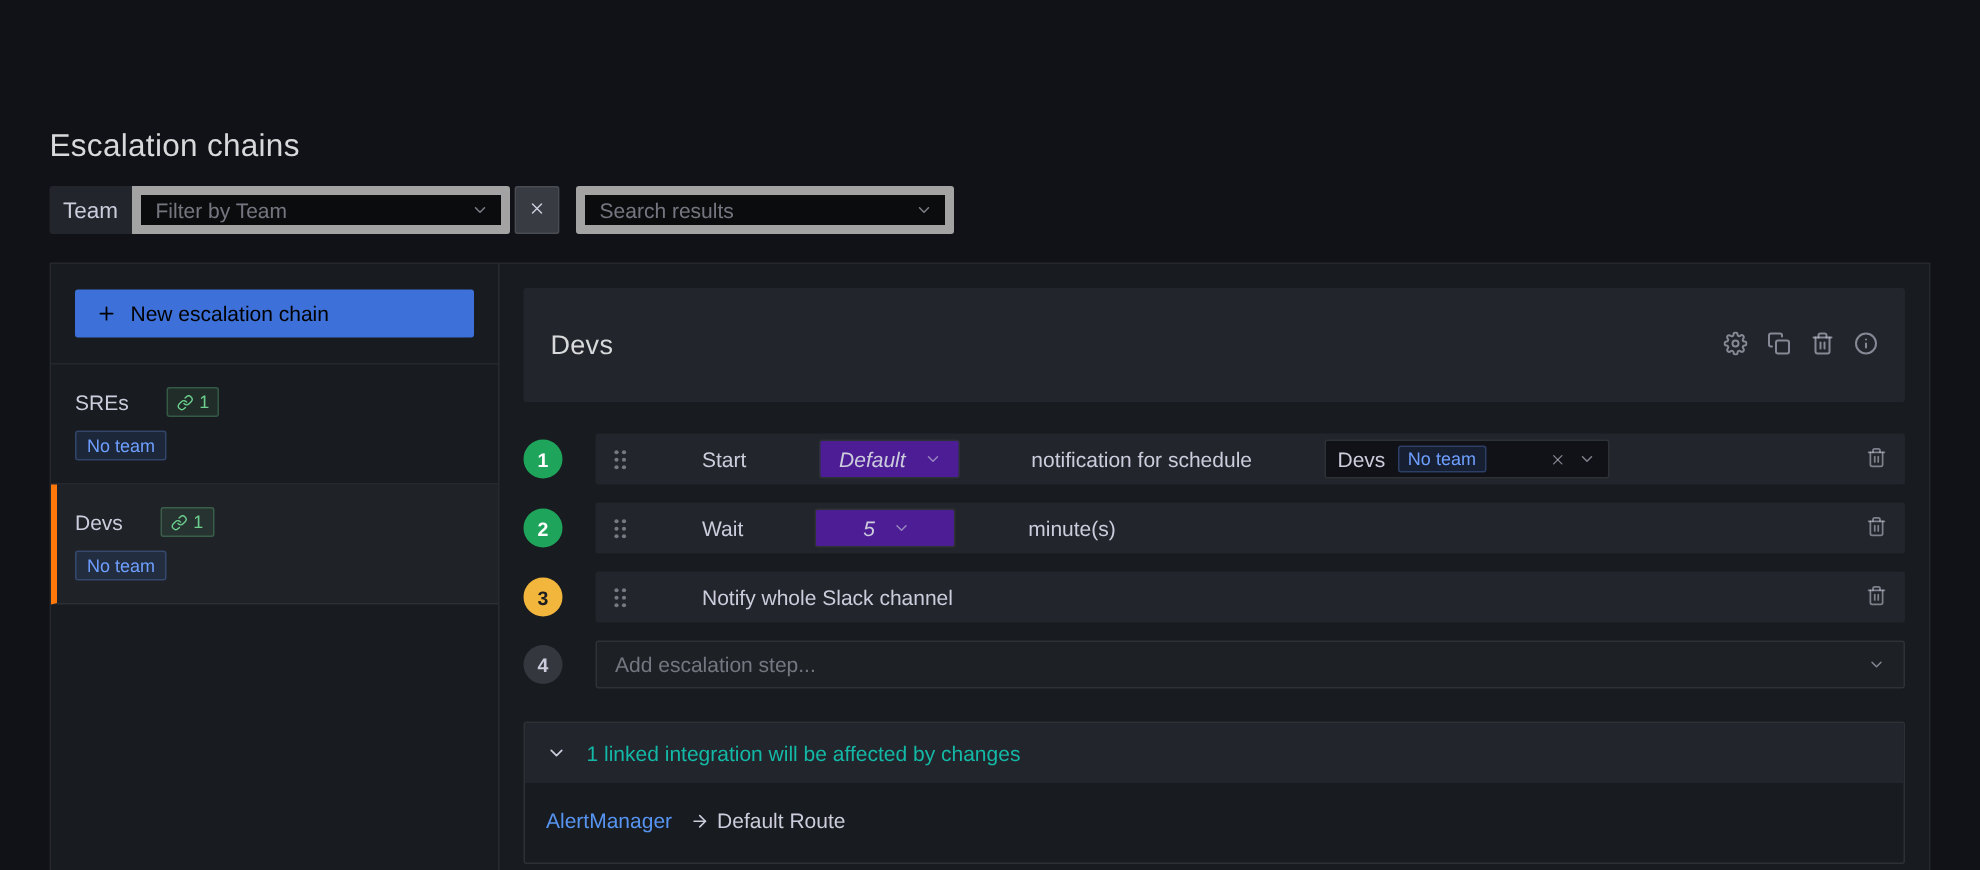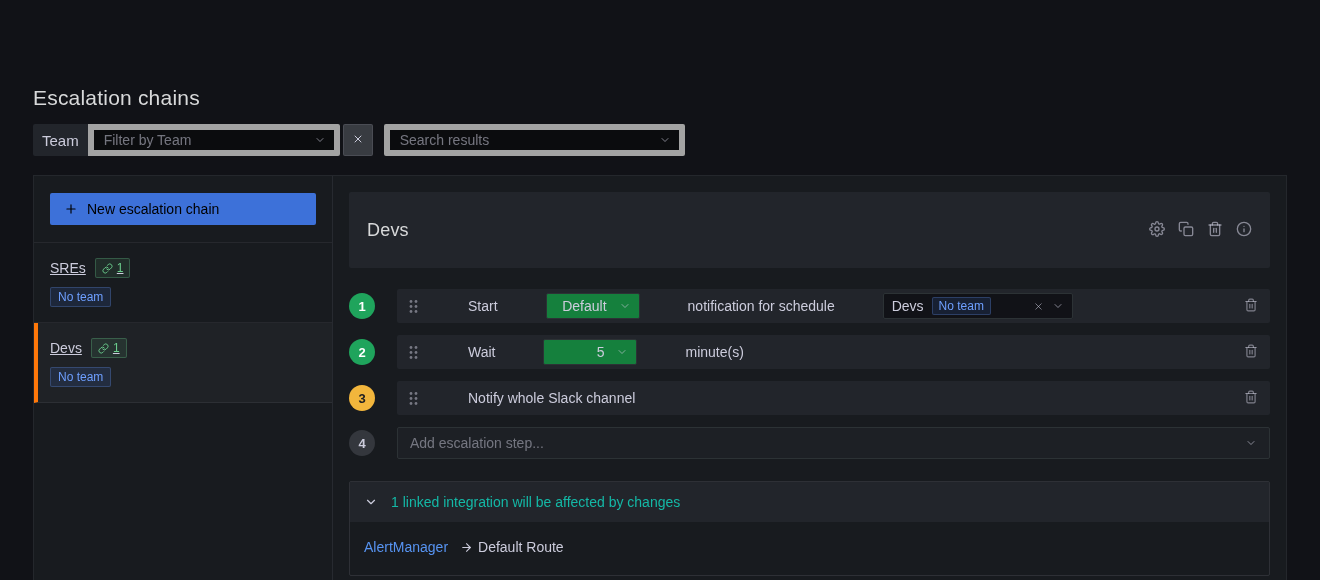--- a/index.html
+++ b/index.html
@@ -14,33 +14,33 @@
   .page { padding: 0 33px; }
   .page-title { font-size: 21px; font-weight: 500; color: #D8D9DA; padding-top: 46px; letter-spacing: .2px; margin-top: 40px; }
 
   
   .filter-row { display: flex; align-items: center; margin-top: 14px; }
   .inline-label { height: 32px; display: flex; align-items: center; padding: 0 9px; background: #22252B; border-radius: 2px 0 0 2px; font-size: 15px; color: #CCCCDC; }
   .select { position: relative; height: 32px; background: #0B0C0E; border: 6px solid #a3a3a3; border-radius: 2px; display: flex; align-items: center; padding: 0 28px 0 10px; color: rgba(204,204,220,0.55); cursor: pointer; }
   .select .chev { position: absolute; right: 8px; color: rgba(204,204,220,0.6); display: flex; }
   .team-select { width: 252px; border-radius: 0 2px 2px 0; }
   .clear-btn { width: 30px; height: 32px; margin-left: 3px; background: #383B41; border: 1px solid rgba(204,204,220,0.12); border-radius: 2px; color: #CCCCDC; display: flex; align-items: center; justify-content: center; cursor: pointer; }
-  .search-select { width: 301px; margin-left: 11px; }
+  .search-select { width: 252px; margin-left: 11px; }
 
   
   .main-panel { margin-top: 19px; height: 412px; background: #181B1F; border: 1px solid rgba(204,204,220,0.07); display: flex; }
 
   
   .sidebar { width: 299px; border-right: 1px solid rgba(204,204,220,0.09); flex: 0 0 299px; }
   .new-chain-btn { margin: 17px 16px; width: calc(100% - 32px); height: 32px; background: #3D71D9; border: none; border-radius: 2px; color: #000000; font-size: 14px; font-family: inherit; display: flex; align-items: center; gap: 9px; padding: 0 14px; cursor: pointer; }
   .plus-icon { display: flex; }
   .chain-list { border-top: 1px solid rgba(204,204,220,0.08); }
   .chain-item { padding: 15px 16px; border-bottom: 1px solid rgba(204,204,220,0.08); cursor: pointer; }
   .chain-item.selected { background: rgba(204,204,220,0.045); border-left: 4px solid #FF780A; padding-left: 12px; }
-  .chain-name-row { display: flex; align-items: center; gap: 9px; text-decoration: underline; }
+  .chain-name-row { display: flex; align-items: center; gap: 25px; }
   .chain-name { font-size: 14px; color: #CCCCDC; }
   .linked-badge { display: inline-flex; align-items: center; gap: 4px; padding: 2px 6px; border-radius: 2px; font-size: 12px; color: #6CCF8E; background: rgba(108,207,142,0.10); border: 1px solid rgba(108,207,142,0.28); }
   .linked-badge .link-icon { display: flex; }
   .team-badge { display: inline-flex; margin-top: 9px; padding: 2px 7px; border-radius: 2px; font-size: 12px; color: #6E9FFF; background: rgba(61,113,217,0.15); border: 1px solid rgba(110,159,255,0.25); }
 
   
   .content { flex: 1; padding: 16px; }
   .chain-header { height: 76px; background: #22252B; border-radius: 2px; display: flex; align-items: center; justify-content: space-between; padding: 0 18px; }
   .chain-title { font-size: 18px; font-weight: 500; color: #D8D9DA; letter-spacing: .2px; }
   .header-actions { display: flex; align-items: center; gap: 13px; color: rgba(204,204,220,0.6); }
@@ -51,21 +51,21 @@
   .step-row { display: flex; align-items: center; margin-bottom: 12px; }
   .step-row:last-child { margin-bottom: 0; }
   .step-num { width: 26px; height: 26px; border-radius: 50%; display: flex; align-items: center; justify-content: center; font-size: 13px; font-weight: 700; flex: 0 0 26px; margin-right: 22px; }
   .step-num.green  { background: #1FA45C; color: #FFFFFF; }
   .step-num.yellow { background: #F2B63C; color: #1B1D21; }
   .step-num.gray   { background: #34373D; color: #CCCCDC; }
   .step-box { flex: 1; height: 34px; background: #22252B; border-radius: 2px; display: flex; align-items: center; padding: 0 12px; gap: 36px; }
   .drag { color: rgba(204,204,220,0.5); margin-right: 14px; display: flex; cursor: grab; }
   .step-label { margin-right: 12px; white-space: nowrap; }
   .step-suffix { margin-right: 12px; white-space: nowrap; }
-  .mini-select { height: 26px; min-width: 94px; background: #15803d; border: 1px solid #2C3235; border-radius: 2px; display: flex; align-items: center; justify-content: flex-end; gap: 12px; padding: 0 8px 0 10px; margin-right: 12px; color: #CCCCDC; cursor: pointer; }
+  .mini-select { height: 26px; min-width: 94px; background: #4c1d95; border: 1px solid #2C3235; border-radius: 2px; display: flex; align-items: center; justify-content: center; gap: 12px; padding: 0 8px 0 10px; margin-right: 12px; color: #CCCCDC; cursor: pointer; font-style: italic; }
   .mini-select .chev { color: rgba(204,204,220,0.6); display: flex; }
   .schedule-select { height: 26px; width: 190px; background: #111217; border: 1px solid #2C3235; border-radius: 2px; display: flex; align-items: center; gap: 8px; padding: 0 8px; color: #CCCCDC; cursor: pointer; }
   .schedule-badge { display: inline-flex; padding: 1px 6px; border-radius: 2px; font-size: 12px; color: #6E9FFF; background: rgba(61,113,217,0.15); border: 1px solid rgba(110,159,255,0.25); }
   .schedule-controls { margin-left: auto; display: flex; align-items: center; gap: 8px; color: rgba(204,204,220,0.6); }
   .schedule-controls span { display: flex; cursor: pointer; }
   .trash { margin-left: auto; color: rgba(204,204,220,0.55); cursor: pointer; display: flex; background: none; border: none; padding: 0; }
   .add-step-select { flex: 1; height: 32px; background: #1D2025; border: 1px solid #2C3235; border-radius: 2px; display: flex; align-items: center; padding: 0 12px; color: rgba(204,204,220,0.5); cursor: pointer; }
   .add-step-select .chev { margin-left: auto; color: rgba(204,204,220,0.6); display: flex; }
 
   

